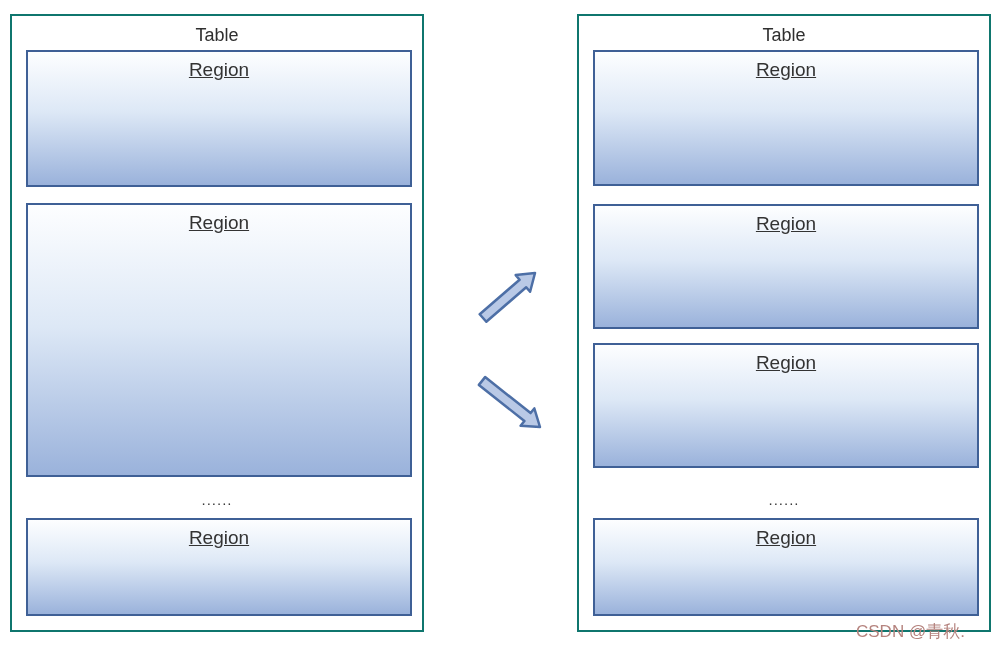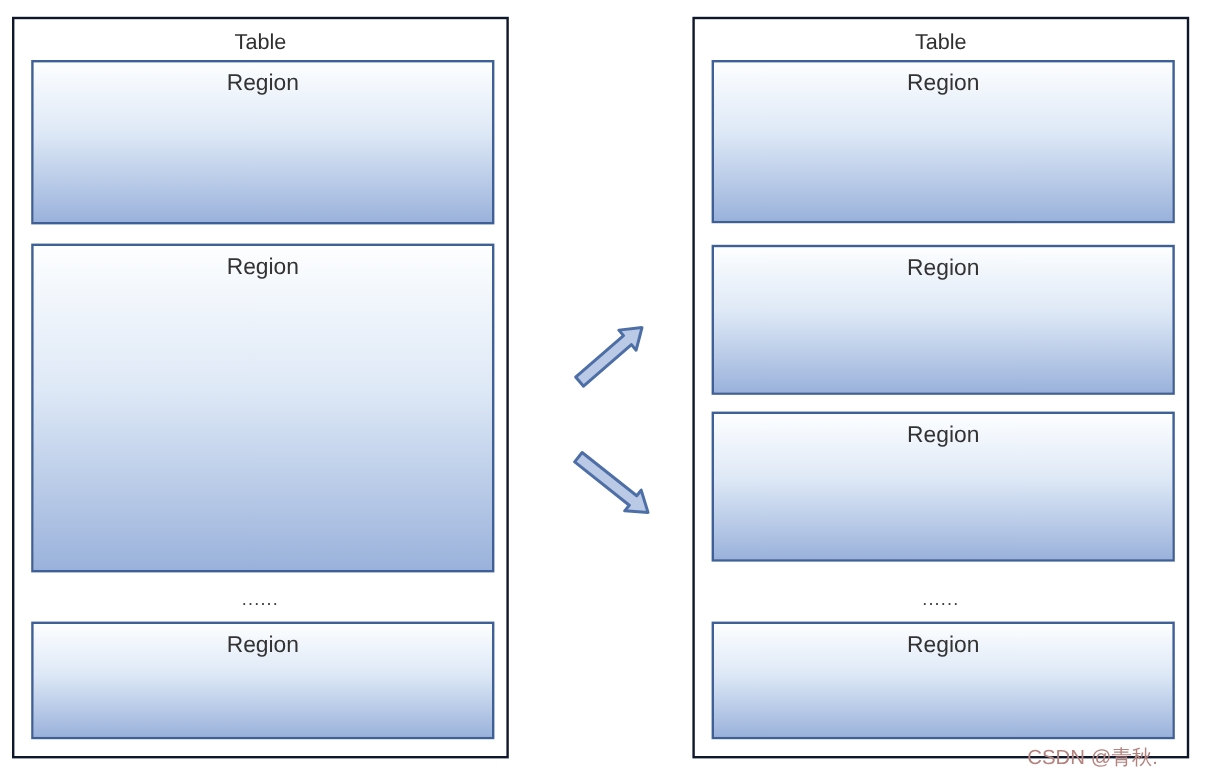--- a/index.html
+++ b/index.html
@@ -10,21 +10,21 @@
     height: 649px;
     background: #ffffff;
     overflow: hidden;
     font-family: "Liberation Sans", "DejaVu Sans", sans-serif;
   }
   .table-box {
     position: absolute;
     top: 14px;
     width: 414px;
     height: 618px;
-    border: 2px solid #0f172a;
+    border: 2px solid #0f766e;
     background: #ffffff;
   }
   #table-left  { left: 10px; }
   #table-right { left: 577px; }
   .table-title {
     position: absolute;
     top: 9px;
     left: 0;
     width: 100%;
     text-align: center;
@@ -37,20 +37,21 @@
     width: 386px;
     border: 2px solid #3f6096;
     background: linear-gradient(180deg, #fdfeff 0%, #dde8f6 45%, #9ab2db 100%);
     text-align: center;
   }
   .region-label {
     display: block;
     padding-top: 7px;
     font-size: 19px;
     color: #333333;
+    text-decoration: underline;
   }
   
   #table-left .r1 { top: 34px;  height: 137px; }
   #table-left .r2 { top: 187px; height: 274px; }
   #table-left .r3 { top: 502px; height: 98px; }
   
   #table-right .r1 { top: 34px;  height: 136px; }
   #table-right .r2 { top: 188px; height: 125px; }
   #table-right .r3 { top: 327px; height: 125px; }
   #table-right .r4 { top: 502px; height: 98px; }

